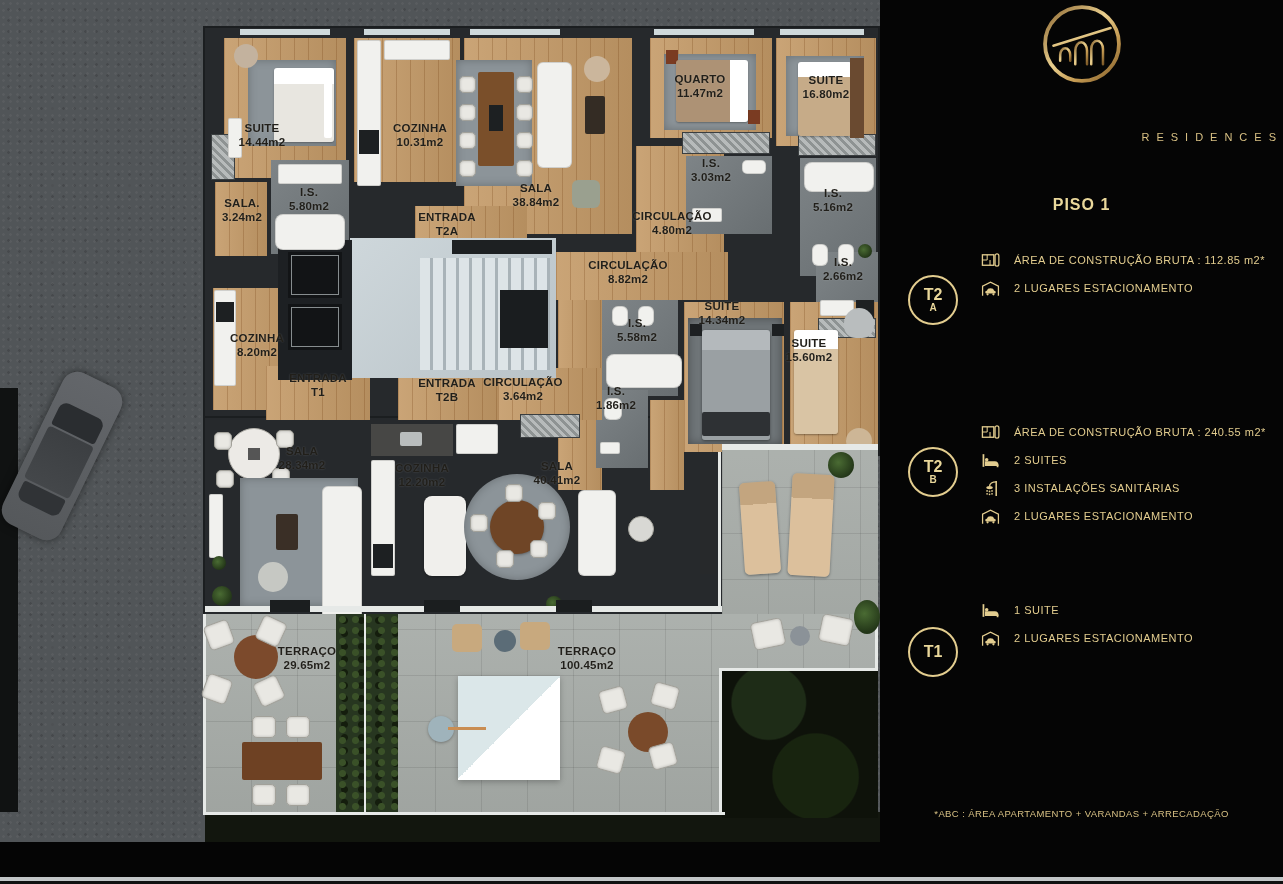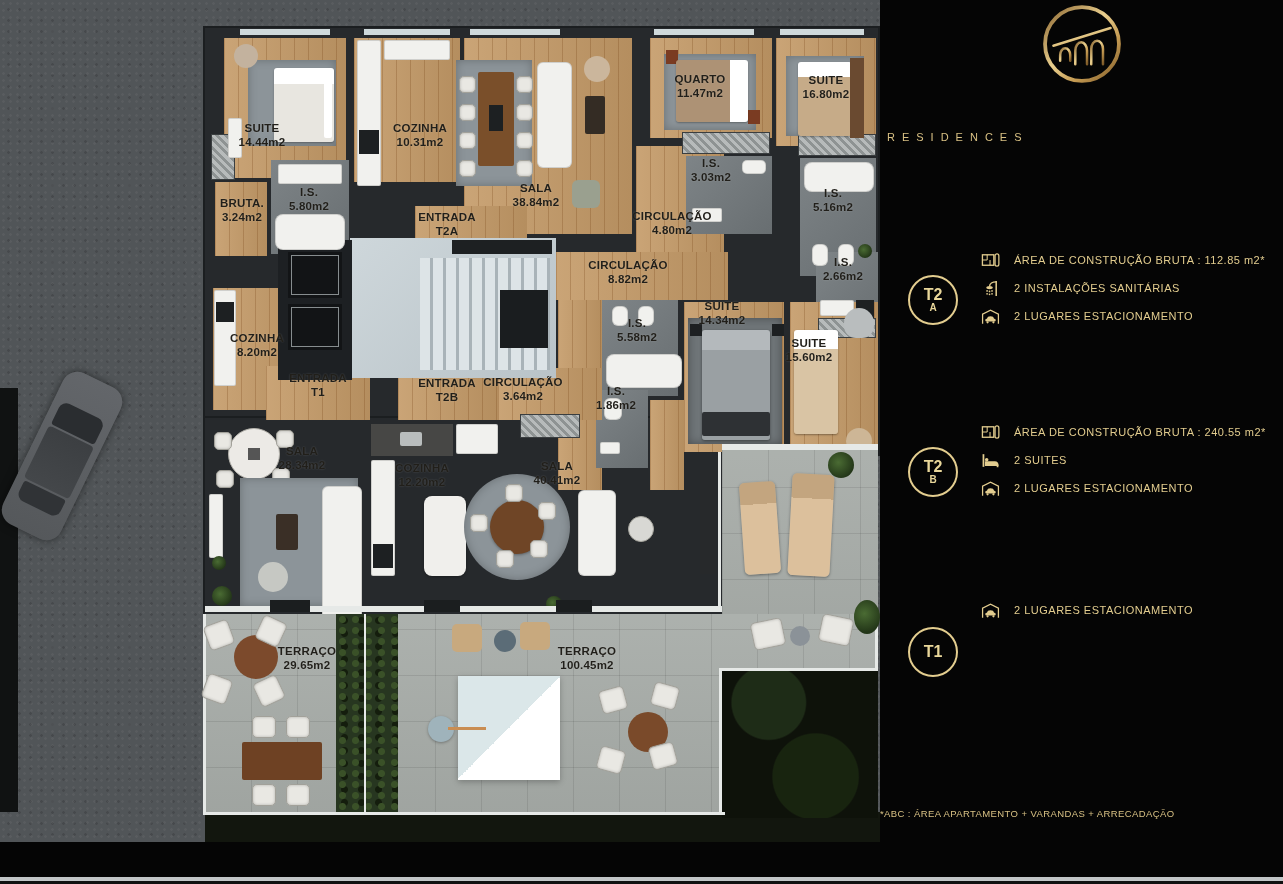--- a/index.html
+++ b/index.html
@@ -46,33 +46,33 @@
     font-size:11.5px;font-weight:700;line-height:1.2;letter-spacing:.2px;white-space:nowrap;
     text-shadow:0 0 2px rgba(255,255,255,.22);}
   
   #panel{position:absolute;left:880px;top:0;width:403px;height:884px;background:#050505;}
   .brandword{position:absolute;top:84px;width:100%;text-align:center;font-size:37px;font-weight:bold;
     letter-spacing:1px;color:#d9b878;}
   @supports ((-webkit-background-clip:text)){
     .brandword{background:linear-gradient(100deg,#7e5a28,#caa45c 30%,#f3dfa5 52%,#b98c43 74%,#8a6530);
       -webkit-background-clip:text;background-clip:text;color:transparent;}
   }
-  .brandsub{position:absolute;top:131px;width:100%;text-align:left;font-size:11px;letter-spacing:7px;
+  .brandsub{position:absolute;top:131px;width:100%;text-align:right;font-size:11px;letter-spacing:7px;
     color:#d9c184;font-weight:400;text-indent:7px;}
   .floor-title{position:absolute;top:196px;width:100%;text-align:center;font-size:16px;font-weight:bold;
     letter-spacing:1px;color:#ead89b;}
   .rows{position:absolute;left:100px;width:300px;}
   .unit-row{display:flex;align-items:center;height:28px;gap:14px;}
   .row-icon{width:20px;height:20px;flex:0 0 20px;display:flex;align-items:center;justify-content:center;}
   .row-text{font-size:11px;color:#e3cd8f;letter-spacing:.5px;white-space:nowrap;}
   .badge{position:absolute;left:28px;width:46px;height:46px;border:2.5px solid #e3cd8f;border-radius:50%;
     display:flex;flex-direction:column;align-items:center;justify-content:center;color:#e9d79a;font-weight:bold;}
   .badge .l1{font-size:16px;line-height:1;}
   .badge .l2{font-size:10px;line-height:1;}
-  .footnote{position:absolute;top:808px;width:100%;font-size:9.5px;letter-spacing:.4px;
+  .footnote{position:absolute;top:808px;width:100%;text-align:center;font-size:9.5px;letter-spacing:.4px;
     color:#d8c184;}
 </style>
 </head>
 <body>
 
 <div id="stage">
 
   <div class="a" id="plan" style="left:0;top:0;width:880px;height:884px">
 
     <div class="a street" style="left:0;top:0;width:880px;height:845px"></div>
@@ -280,21 +280,21 @@
     <div class="a circle" style="left:790px;top:626px;width:20px;height:20px;background:#8b9298"></div>
     <div class="a chair" style="left:820px;top:616px;width:32px;height:28px;transform:rotate(12deg)"></div>
     <div class="a green" style="left:854px;top:600px;width:26px;height:34px"></div>
 
     <div class="room-label" style="left:262px;top:136px"><span>SUITE</span><br><span>14.44m2</span></div>
     <div class="room-label" style="left:420px;top:136px"><span>COZINHA</span><br><span>10.31m2</span></div>
     <div class="room-label" style="left:536px;top:196px"><span>SALA</span><br><span>38.84m2</span></div>
     <div class="room-label" style="left:700px;top:87px"><span>QUARTO</span><br><span>11.47m2</span></div>
     <div class="room-label" style="left:826px;top:88px"><span>SUITE</span><br><span>16.80m2</span></div>
     <div class="room-label" style="left:309px;top:200px"><span>I.S.</span><br><span>5.80m2</span></div>
-    <div class="room-label" style="left:242px;top:211px"><span>BRUTA.</span><br><span>3.24m2</span></div>
+    <div class="room-label" style="left:242px;top:211px"><span>SALA.</span><br><span>3.24m2</span></div>
     <div class="room-label" style="left:447px;top:225px"><span>ENTRADA</span><br><span>T2A</span></div>
     <div class="room-label" style="left:672px;top:224px"><span>CIRCULAÇÃO</span><br><span>4.80m2</span></div>
     <div class="room-label" style="left:711px;top:171px"><span>I.S.</span><br><span>3.03m2</span></div>
     <div class="room-label" style="left:833px;top:201px"><span>I.S.</span><br><span>5.16m2</span></div>
     <div class="room-label" style="left:628px;top:273px"><span>CIRCULAÇÃO</span><br><span>8.82m2</span></div>
     <div class="room-label" style="left:843px;top:270px"><span>I.S.</span><br><span>2.66m2</span></div>
     <div class="room-label" style="left:722px;top:314px"><span>SUITE</span><br><span>14.34m2</span></div>
     <div class="room-label" style="left:637px;top:331px"><span>I.S.</span><br><span>5.58m2</span></div>
     <div class="room-label" style="left:809px;top:351px"><span>SUITE</span><br><span>15.60m2</span></div>
     <div class="room-label" style="left:616px;top:399px"><span>I.S.</span><br><span>1.86m2</span></div>
@@ -323,125 +323,137 @@
         </linearGradient>
       </defs>
       <circle cx="50" cy="50" r="44" fill="none" stroke="url(#gg)" stroke-width="4.5"></circle>
       <path d="M16 52 L84 31" fill="none" stroke="url(#gg)" stroke-width="3" stroke-linecap="round"></path>
       <path d="M24 70 v-7 a6 8 0 0 1 12 0 v7" fill="none" stroke="url(#gg)" stroke-width="3" stroke-linecap="round"></path>
       <path d="M42 74 v-16 a7 10 0 0 1 14 0 v16" fill="none" stroke="url(#gg)" stroke-width="3" stroke-linecap="round"></path>
       <path d="M61 74 v-18 a7 10 0 0 1 14 0 v18" fill="none" stroke="url(#gg)" stroke-width="3" stroke-linecap="round"></path>
     </svg>
 
     <div class="brandsub">RESIDENCES</div>
+    <div class="floor-title">PISO 1</div>
 
     <div class="badge" style="top:275px">
       <span class="l1">T2</span>
       <span class="l2">A</span>
     </div>
     <div class="rows" style="top:246px">
       <div class="unit-row">
         <span class="row-icon">
             <svg width="19" height="19" viewBox="0 0 20 20">
               <rect x="1.5" y="4" width="12" height="11" fill="none" stroke="#e3cd8f" stroke-width="1.4"></rect>
               <path d="M1.5 9.5h5 M6.5 4v5.5 M9.5 9.5V15" fill="none" stroke="#e3cd8f" stroke-width="1.1"></path>
               <rect x="14.8" y="3" width="4" height="13" rx="2" fill="none" stroke="#e3cd8f" stroke-width="1.3"></rect>
             </svg>
           </span>
         <span class="row-text">ÁREA DE CONSTRUÇÃO BRUTA :  112.85 m2*</span>
+      </div>
+      <div class="unit-row">
+        <span class="row-icon">
+            <svg width="19" height="19" viewBox="0 0 24 22">
+              <path d="M2 20V8l10-5 10 5v12" fill="none" stroke="#e3cd8f" stroke-width="1.6"></path>
+              <path d="M7.5 14c.5-2.2 1.8-3.2 4.5-3.2s4 1 4.5 3.2" fill="#e3cd8f"></path>
+              <rect x="5.5" y="13.8" width="13" height="3.6" rx="1.6" fill="#e3cd8f"></rect>
+              <circle cx="8.3" cy="18.4" r="1.4" fill="#e3cd8f"></circle>
+              <circle cx="15.7" cy="18.4" r="1.4" fill="#e3cd8f"></circle>
+            </svg>
+          </span>
+        <span class="row-text">2 LUGARES ESTACIONAMENTO</span>
+      </div>
+    </div>
+
+    <div class="badge" style="top:447px">
+      <span class="l1">T2</span>
+      <span class="l2">B</span>
+    </div>
+    <div class="rows" style="top:418px">
+      <div class="unit-row">
+        <span class="row-icon">
+            <svg width="19" height="19" viewBox="0 0 20 20">
+              <rect x="1.5" y="4" width="12" height="11" fill="none" stroke="#e3cd8f" stroke-width="1.4"></rect>
+              <path d="M1.5 9.5h5 M6.5 4v5.5 M9.5 9.5V15" fill="none" stroke="#e3cd8f" stroke-width="1.1"></path>
+              <rect x="14.8" y="3" width="4" height="13" rx="2" fill="none" stroke="#e3cd8f" stroke-width="1.3"></rect>
+            </svg>
+          </span>
+        <span class="row-text">ÁREA DE CONSTRUÇÃO BRUTA :  240.55 m2*</span>
+      </div>
+      <div class="unit-row">
+        <span class="row-icon">
+            <svg width="19" height="19" viewBox="0 0 24 22">
+              <rect x="2" y="3" width="2.2" height="16" fill="#e3cd8f"></rect>
+              <circle cx="7.2" cy="10" r="2.2" fill="#e3cd8f"></circle>
+              <path d="M5 12 h12.5 a4.5 4.5 0 0 1 4.5 4.5 V18 H5 z" fill="#e3cd8f"></path>
+              <rect x="19.8" y="16" width="2.2" height="3.5" fill="#e3cd8f"></rect>
+            </svg>
+          </span>
+        <span class="row-text">2 SUITES</span>
       </div>
       <div class="unit-row">
         <span class="row-icon">
             <svg width="19" height="19" viewBox="0 0 20 20">
               <path d="M16 2v16" stroke="#e3cd8f" stroke-width="1.6" fill="none"></path>
               <path d="M16 3c-4 0-7 2-7 5" stroke="#e3cd8f" stroke-width="1.5" fill="none"></path>
               <ellipse cx="9" cy="9" rx="3.4" ry="1.7" fill="#e3cd8f"></ellipse>
               <g fill="#e3cd8f">
                 <circle cx="6.4" cy="12.6" r=".9"></circle>
                 <circle cx="9" cy="13.1" r=".9"></circle>
                 <circle cx="11.6" cy="12.6" r=".9"></circle>
                 <circle cx="6.4" cy="15.6" r=".9"></circle>
                 <circle cx="9" cy="16.1" r=".9"></circle>
                 <circle cx="11.6" cy="15.6" r=".9"></circle>
               </g>
             </svg>
           </span>
-        <span class="row-text">2 INSTALAÇÕES SANITÁRIAS</span>
+        <span class="row-text">3 INSTALAÇÕES SANITÁRIAS</span>
       </div>
       <div class="unit-row">
         <span class="row-icon">
             <svg width="19" height="19" viewBox="0 0 24 22">
               <path d="M2 20V8l10-5 10 5v12" fill="none" stroke="#e3cd8f" stroke-width="1.6"></path>
               <path d="M7.5 14c.5-2.2 1.8-3.2 4.5-3.2s4 1 4.5 3.2" fill="#e3cd8f"></path>
               <rect x="5.5" y="13.8" width="13" height="3.6" rx="1.6" fill="#e3cd8f"></rect>
               <circle cx="8.3" cy="18.4" r="1.4" fill="#e3cd8f"></circle>
               <circle cx="15.7" cy="18.4" r="1.4" fill="#e3cd8f"></circle>
             </svg>
           </span>
         <span class="row-text">2 LUGARES ESTACIONAMENTO</span>
       </div>
     </div>
 
-    <div class="badge" style="top:447px">
-      <span class="l1">T2</span>
-      <span class="l2">B</span>
-    </div>
-    <div class="rows" style="top:418px">
-      <div class="unit-row">
-        <span class="row-icon">
-            <svg width="19" height="19" viewBox="0 0 20 20">
-              <rect x="1.5" y="4" width="12" height="11" fill="none" stroke="#e3cd8f" stroke-width="1.4"></rect>
-              <path d="M1.5 9.5h5 M6.5 4v5.5 M9.5 9.5V15" fill="none" stroke="#e3cd8f" stroke-width="1.1"></path>
-              <rect x="14.8" y="3" width="4" height="13" rx="2" fill="none" stroke="#e3cd8f" stroke-width="1.3"></rect>
-            </svg>
-          </span>
-        <span class="row-text">ÁREA DE CONSTRUÇÃO BRUTA :  240.55 m2*</span>
-      </div>
+    <div class="badge" style="top:627px">
+      <span class="l1">T1</span>
+      <span class="l2"></span>
+    </div>
+    <div class="rows" style="top:596px">
       <div class="unit-row">
         <span class="row-icon">
             <svg width="19" height="19" viewBox="0 0 24 22">
               <rect x="2" y="3" width="2.2" height="16" fill="#e3cd8f"></rect>
               <circle cx="7.2" cy="10" r="2.2" fill="#e3cd8f"></circle>
               <path d="M5 12 h12.5 a4.5 4.5 0 0 1 4.5 4.5 V18 H5 z" fill="#e3cd8f"></path>
               <rect x="19.8" y="16" width="2.2" height="3.5" fill="#e3cd8f"></rect>
             </svg>
           </span>
-        <span class="row-text">2 SUITES</span>
+        <span class="row-text">1 SUITE</span>
       </div>
       <div class="unit-row">
         <span class="row-icon">
             <svg width="19" height="19" viewBox="0 0 24 22">
               <path d="M2 20V8l10-5 10 5v12" fill="none" stroke="#e3cd8f" stroke-width="1.6"></path>
               <path d="M7.5 14c.5-2.2 1.8-3.2 4.5-3.2s4 1 4.5 3.2" fill="#e3cd8f"></path>
               <rect x="5.5" y="13.8" width="13" height="3.6" rx="1.6" fill="#e3cd8f"></rect>
               <circle cx="8.3" cy="18.4" r="1.4" fill="#e3cd8f"></circle>
               <circle cx="15.7" cy="18.4" r="1.4" fill="#e3cd8f"></circle>
             </svg>
           </span>
         <span class="row-text">2 LUGARES ESTACIONAMENTO</span>
       </div>
     </div>
 
-    <div class="badge" style="top:627px">
-      <span class="l1">T1</span>
-      <span class="l2"></span>
-    </div>
-    <div class="rows" style="top:596px">
-      <div class="unit-row">
-        <span class="row-icon">
-            <svg width="19" height="19" viewBox="0 0 24 22">
-              <path d="M2 20V8l10-5 10 5v12" fill="none" stroke="#e3cd8f" stroke-width="1.6"></path>
-              <path d="M7.5 14c.5-2.2 1.8-3.2 4.5-3.2s4 1 4.5 3.2" fill="#e3cd8f"></path>
-              <rect x="5.5" y="13.8" width="13" height="3.6" rx="1.6" fill="#e3cd8f"></rect>
-              <circle cx="8.3" cy="18.4" r="1.4" fill="#e3cd8f"></circle>
-              <circle cx="15.7" cy="18.4" r="1.4" fill="#e3cd8f"></circle>
-            </svg>
-          </span>
-        <span class="row-text">2 LUGARES ESTACIONAMENTO</span>
-      </div>
-    </div>
-
     <div class="footnote">*ABC :  ÁREA APARTAMENTO + VARANDAS + ARRECADAÇÃO</div>
   </div>
 
   <div class="a" style="left:0;top:877px;width:1283px;height:4px;background:#c2c6c8"></div>
   <div class="a" style="left:0;top:881px;width:1283px;height:3px;background:#111"></div>
 </div>
 
 </body></html>

